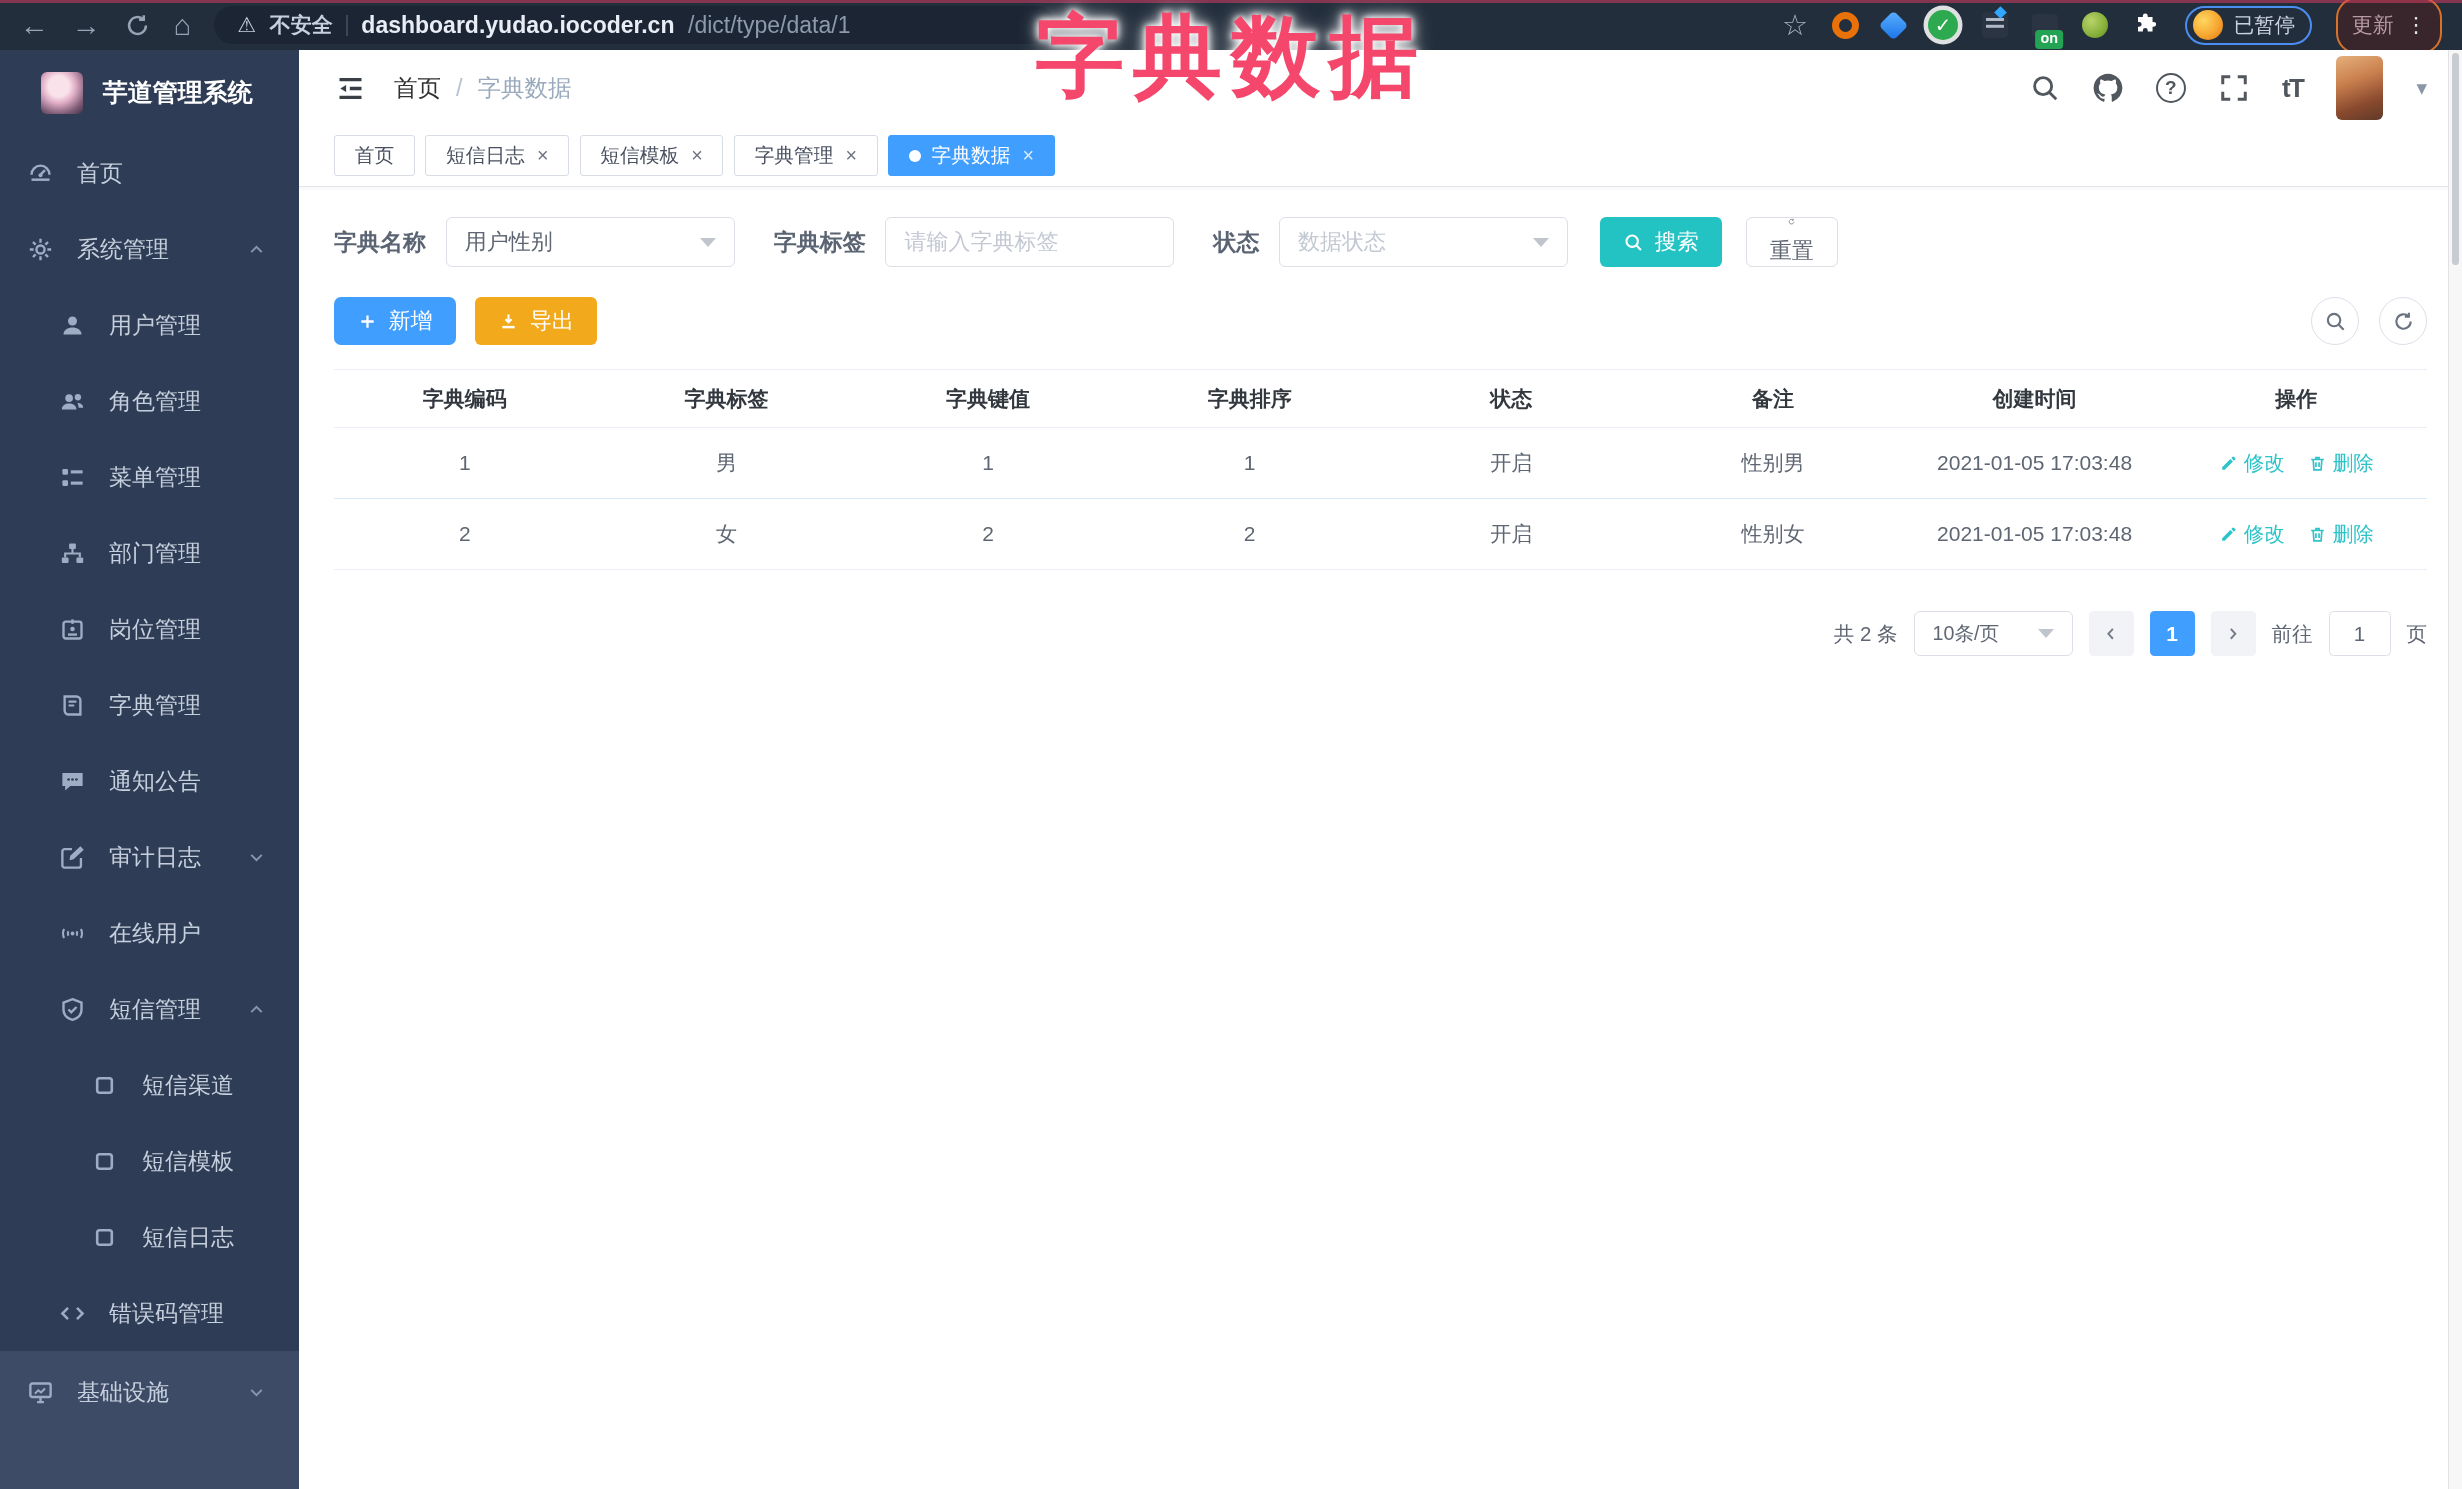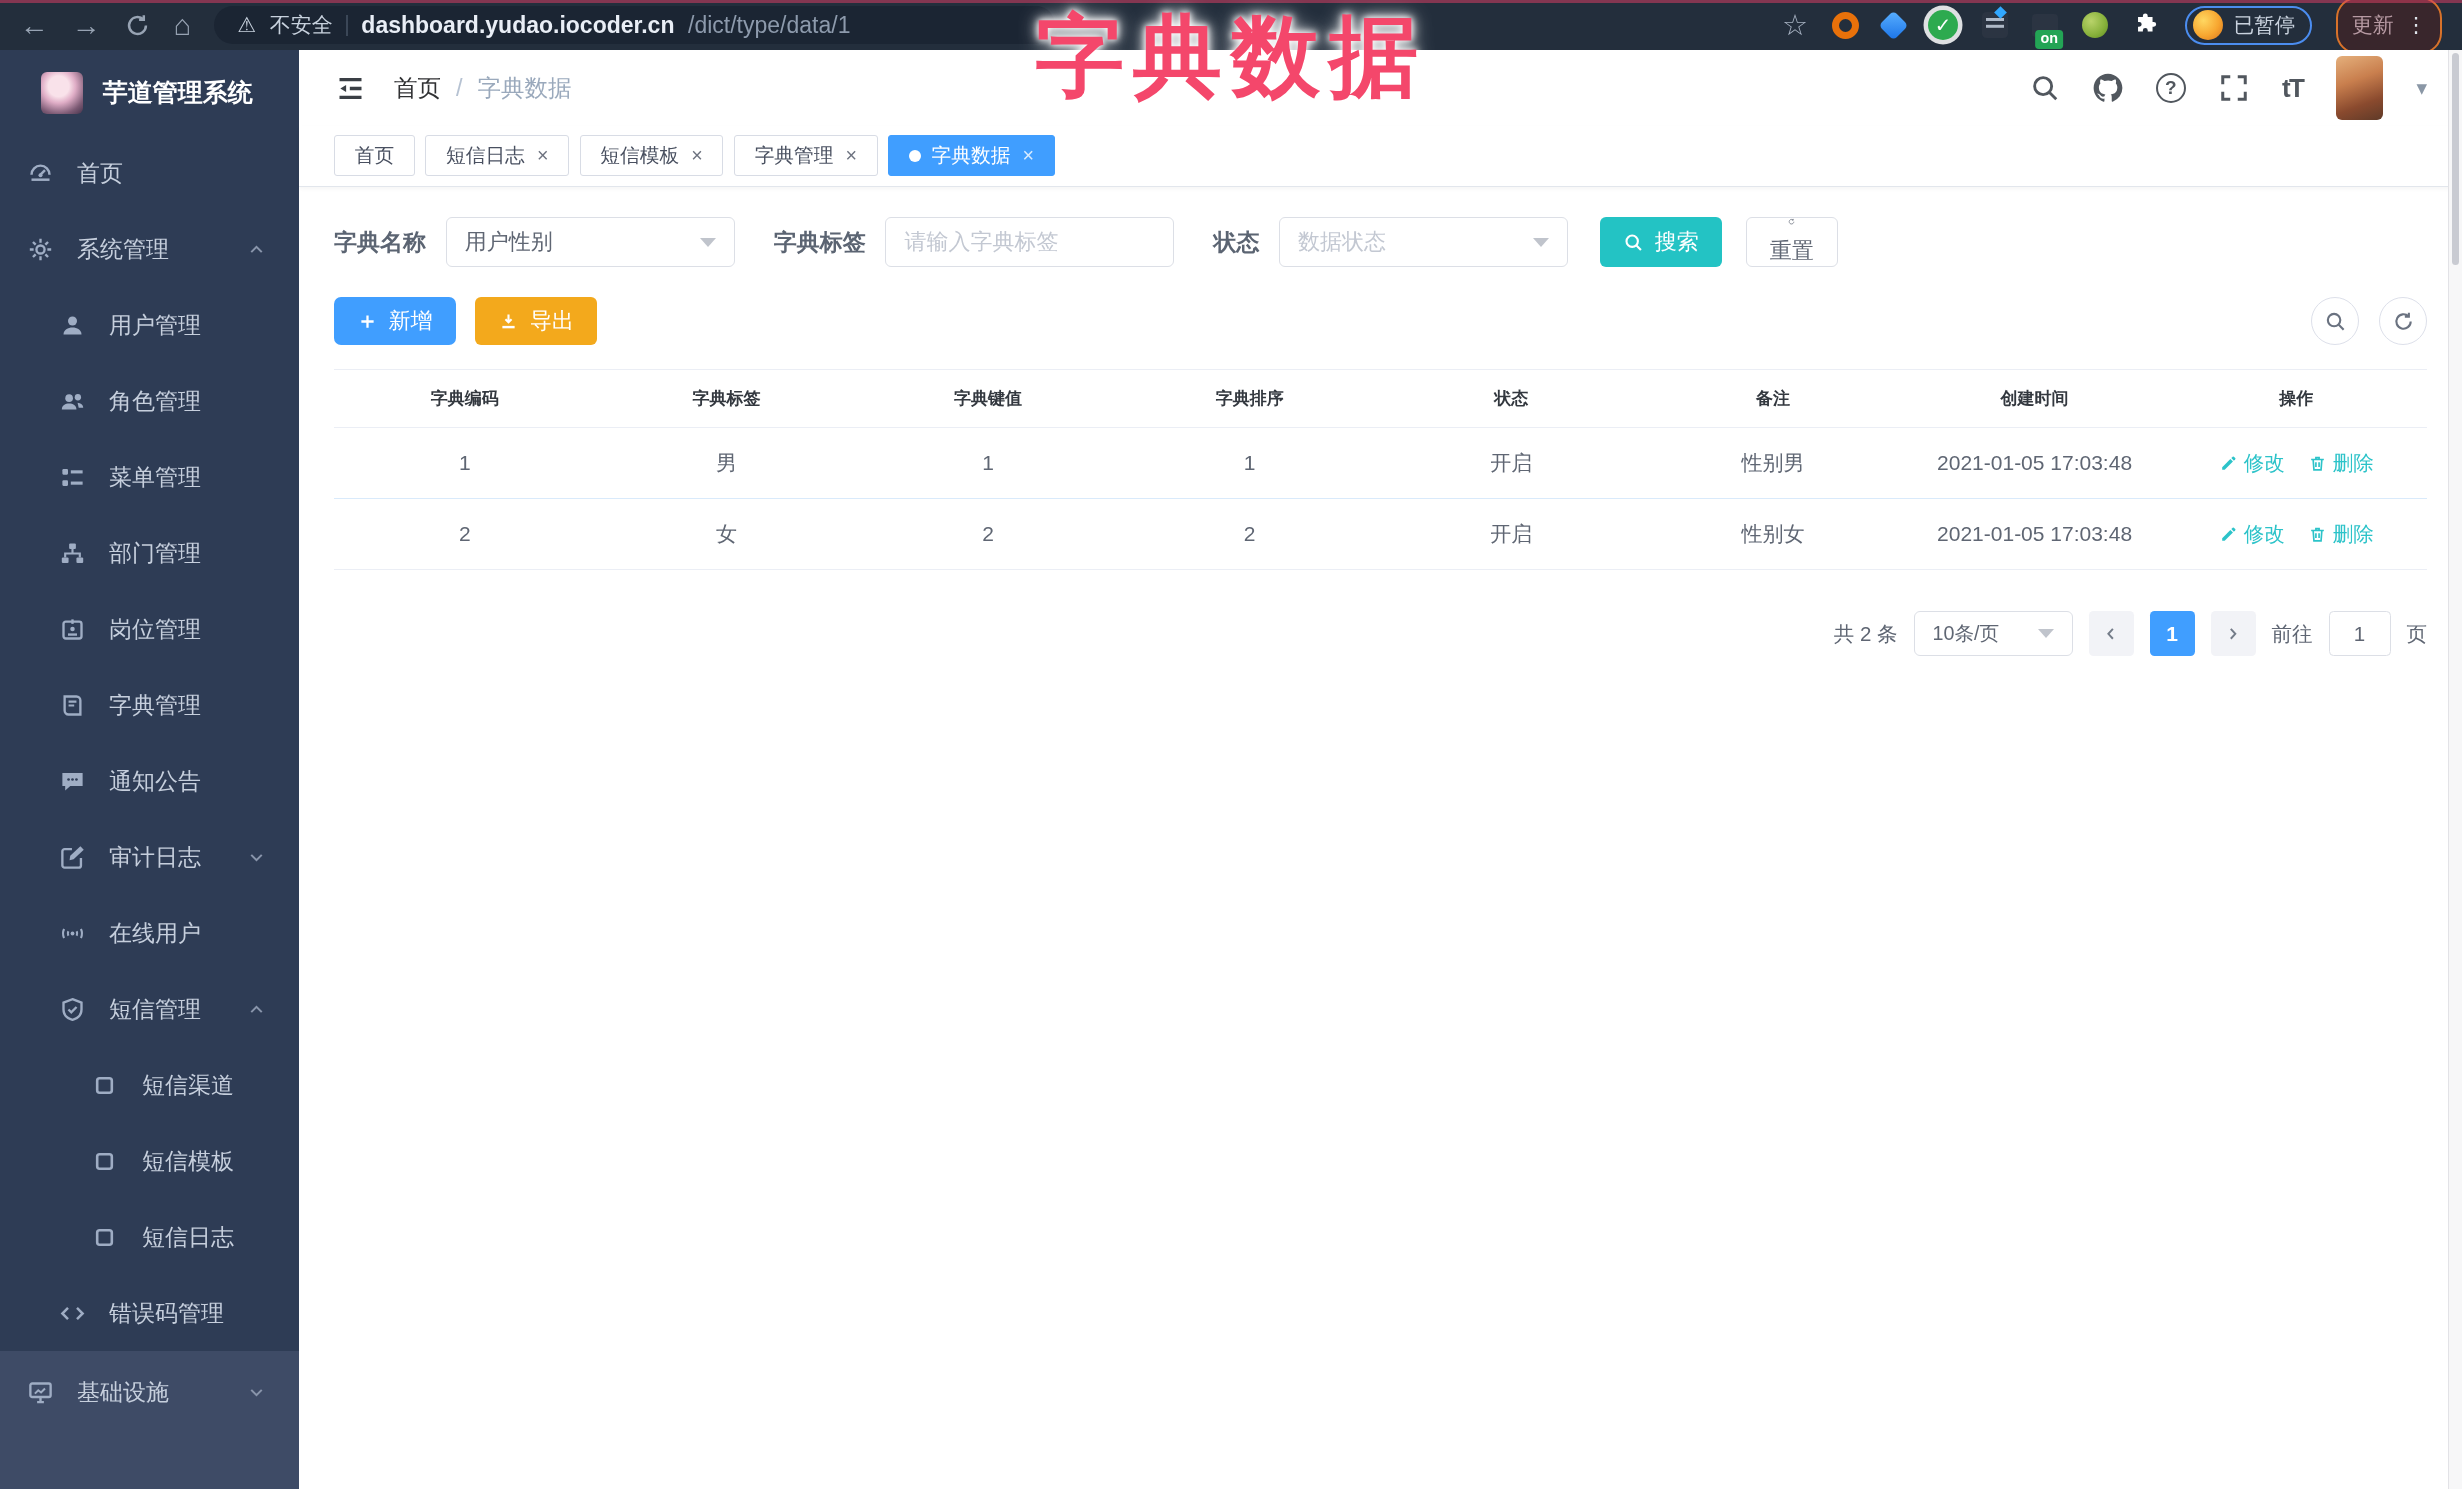--- a/index.html
+++ b/index.html
@@ -7,21 +7,21 @@
   body { font-family:"Liberation Sans","DejaVu Sans",sans-serif; background:#fff; position:relative; }
   body::before { content:''; position:absolute; top:0; left:0; right:0; height:3px;
     background:rgba(214,62,98,.55); z-index:80; }
 
   
   .chrome { height:50px; background:#232e3c; display:flex; align-items:center; padding:0 19.7px; gap:23px; }
   .nav-glyph { color:#97a3b3; font-size:29px; line-height:1; }
   .nav-glyph svg { width:27px; height:27px; display:block; }
   .url-pill { height:38px; background:#1b2533; border-radius:20.5px; display:flex; align-items:center; gap:13.6px; padding:0 23px; min-width:841px; }
   .warn { color:#c7d1dd; font-size:21px; }
-  .sec-label { color:#c7d1dd; font-size:21px; font-weight:400; }
+  .sec-label { color:#c7d1dd; font-size:21px; font-weight:700; }
   .pill-div { width:1.5px; height:21px; background:#3b4757; }
   .url-domain { color:#e9eef6; font-size:23px; font-weight:700; }
   .url-path { color:#8d9aac; font-size:23px; }
   .chrome-right { margin-left:auto; display:flex; align-items:center; gap:24px; }
   .star { color:#a7b2c2; font-size:29px; }
   .ext-orange { width:27px; height:27px; border-radius:50%; border:7.6px solid #e8710a; }
   .ext-blue { width:21px; height:21px; background:linear-gradient(135deg,#5ab0ff,#1a73e8); transform:rotate(45deg); border-radius:4.5px; }
   .ext-check { width:30px; height:30px; border-radius:50%; background:#2daa4f; color:#fff; font-size:19.7px; font-weight:700;
     display:flex; align-items:center; justify-content:center; box-shadow:0 0 0 4.5px rgba(255,255,255,.85); }
   .ext-sliders { width:26px; height:26px; background:#2b3442; border-radius:4.5px; position:relative; }
@@ -104,21 +104,21 @@
   .btn-reset { background:#fff; border:1.5px solid #dcdfe6; color:#5f6673; margin-left:24px;flex-direction:column; }
   .toolbar { display:flex; align-items:center; margin-bottom:24px; }
   .btn-add { background:#409eff; color:#fff; height:48px;border-radius:7px; }
   .btn-export { background:#f3a91c; color:#fff; height:48px; margin-left:19.7px; }
   .circle-btns { margin-left:auto; display:flex; gap:19.7px; }
   .circle-btn { width:48px; height:48px; border-radius:50%; border:1.5px solid #dde0ea; display:flex; align-items:center; justify-content:center; color:#6a7280; background:#fff; cursor:pointer; }
   .circle-btn svg { width:23px; height:23px; }
 
   
   .thead { display:flex; border-top:1.5px solid #ebeef5; border-bottom:1.5px solid #ebeef5; height:59px; align-items:center; }
-  .th { flex:1; text-align:center; font-weight:700; color:#33383f; font-size:17px; }
+  .th { flex:1; text-align:center; font-weight:700; color:#33383f; font-size:21px; }
   .tr { display:flex; height:71px; align-items:center; }
   .tr.first { border-bottom:1.5px solid #d9eafb; }
   .tr.last { border-bottom:1.5px solid #ebeef5; }
   .td { flex:1; text-align:center; color:#5f6673; font-size:21px; }
   .td-actions { flex:1; display:flex; justify-content:center; gap:23px; }
   .action-link { color:#2cc3c9; font-size:20.5px; display:inline-flex; align-items:center; gap:6px; cursor:pointer; white-space:nowrap; }
   .action-link svg { width:19px; height:19px; }
 
   
   .pagination { display:flex; justify-content:flex-end; align-items:center; gap:16px; margin-top:41px; font-size:20.5px; color:#5f6673; }

